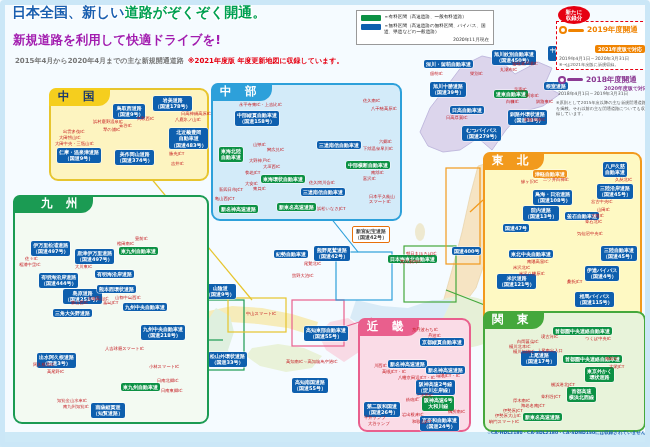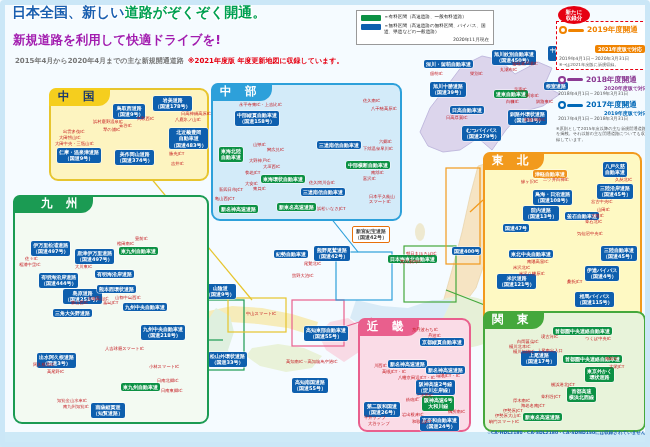--- a/index.html
+++ b/index.html
@@ -360,28 +360,19 @@
       </div>
       <div class="yl-entry">
         <div class="yl-line">
           <span class="yl-dot" style="border-color: rgb(139, 58, 147);"></span>
           <span class="yl-bar" style="background: rgb(139, 58, 147);"></span>
           <span class="yl-year" style="color: rgb(139, 58, 147);">2018年度開通</span>
         </div>
         <div class="yl-ed" style="color: rgb(139, 58, 147);">2020年度版で対応</div>
         <div class="yl-range">2018年4月1日～2019年3月31日</div>
       </div>
-      <div class="yl-entry">
-        <div class="yl-line">
-          <span class="yl-dot" style="border-color: rgb(0, 104, 183);"></span>
-          <span class="yl-bar" style="background: rgb(0, 104, 183);"></span>
-          <span class="yl-year" style="color: rgb(0, 104, 183);">2017年度開通</span>
-        </div>
-        <div class="yl-ed" style="color: rgb(0, 104, 183);">2019年度版で対応</div>
-        <div class="yl-range">2017年4月1日～2018年3月31日</div>
-      </div>
     </div>
   <div class="yl-foot">※原則として2015年度以降の主な新規開通道路を掲載。それ以前の主な開通道路についても収録しています。</div>
 </div>
 
 <div class="footer-note">☆CA-HDL2180・CA-SDL2180・CA-SDND150には収録されていません。</div>
 
 <div class="frame"></div>
 
 </body></html>

